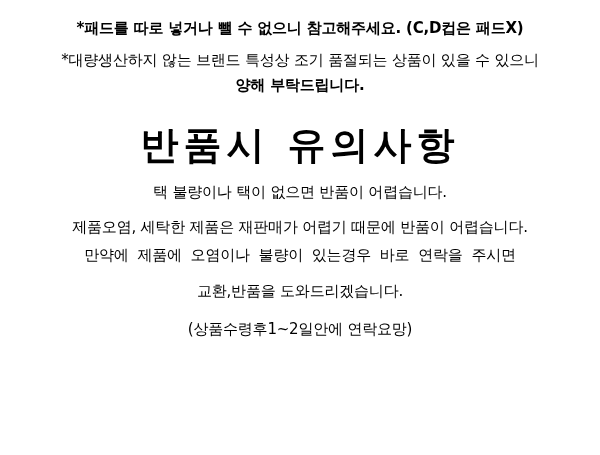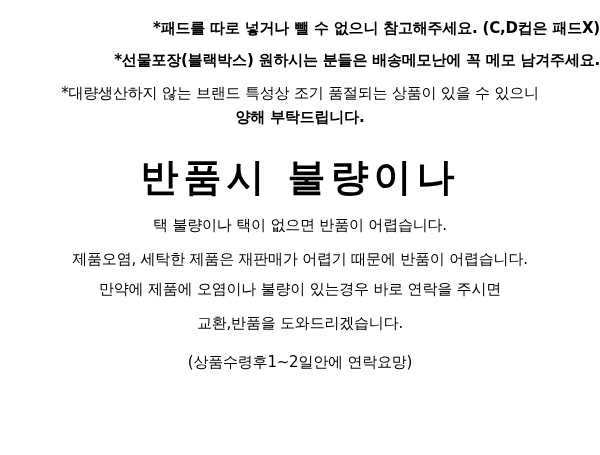--- a/index.html
+++ b/index.html
@@ -26,21 +26,20 @@
   }
   .line {
     text-align: center;
     line-height: 1.35;
     font-size: 15px;
     letter-spacing: -0.2px;
     white-space: nowrap;
   }
   .line.bold {
     font-weight: bold;
-    text-align: right;
   }
   .line.l1 { font-size: 15px; margin-top: 6px; }
   .line.l2 { font-size: 15px; margin-top: 12px; }
   .line.l3 { font-size: 15px; margin-top: 12px; }
   .line.l4 { font-size: 15px; margin-top: 4px; font-weight: bold; }
 
   .heading {
     text-align: center;
     font-size: 38px;
     font-weight: bold;
@@ -55,38 +54,37 @@
   }
   .rline {
     text-align: center;
     font-size: 15px;
     line-height: 1.35;
     letter-spacing: -0.2px;
     white-space: nowrap;
   }
   .rline.r1 { margin-top: 10px; }
   .rline.r2 { margin-top: 14px; }
-  .rline.r3 { margin-top: 10px; }
+  .rline.r3 { margin-top: 10px; font-family: Liberation Mono, monospace; }
   .rline.r4 { margin-top: 14px; }
   .rline.r5 { margin-top: 18px; font-weight: normal; }
   .rline.r6 { margin-top: 18px; }
 </style>
 </head>
 <body>
 
 <div class="page">
 
   <div class="notice-block">
     <div class="line l1 bold">*패드를 따로 넣거나 뺄 수 없으니 참고해주세요. (C,D컵은 패드X)</div>
-    <div class="line l2 bold">*선물포장(블랙박스) 원하시는 분들은 배송메모난에 꼭 메모 남겨주세요.</div>
     <div class="line l3">*대량생산하지 않는 브랜드 특성상 조기 품절되는 상품이 있을 수 있으니</div>
     <div class="line l4">양해 부탁드립니다.</div>
   </div>
 
-  <div class="heading">반품시 불량이나</div>
+  <div class="heading">반품시 유의사항</div>
 
   <div class="return-block">
     <div class="rline r1">택 불량이나 택이 없으면 반품이 어렵습니다.</div>
     <div class="rline r2">제품오염, 세탁한 제품은 재판매가 어렵기 때문에 반품이 어렵습니다.</div>
     <div class="rline r3">만약에 제품에 오염이나 불량이 있는경우 바로 연락을 주시면</div>
     <div class="rline r4">교환,반품을 도와드리겠습니다.</div>
     <div class="rline r5">(상품수령후1~2일안에 연락요망)</div>
   </div>
 
 </div>

